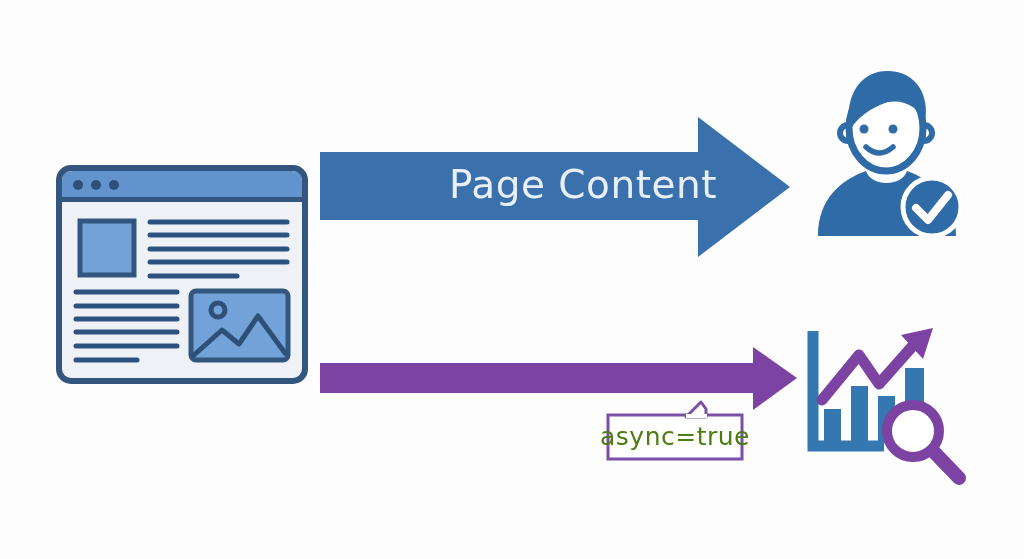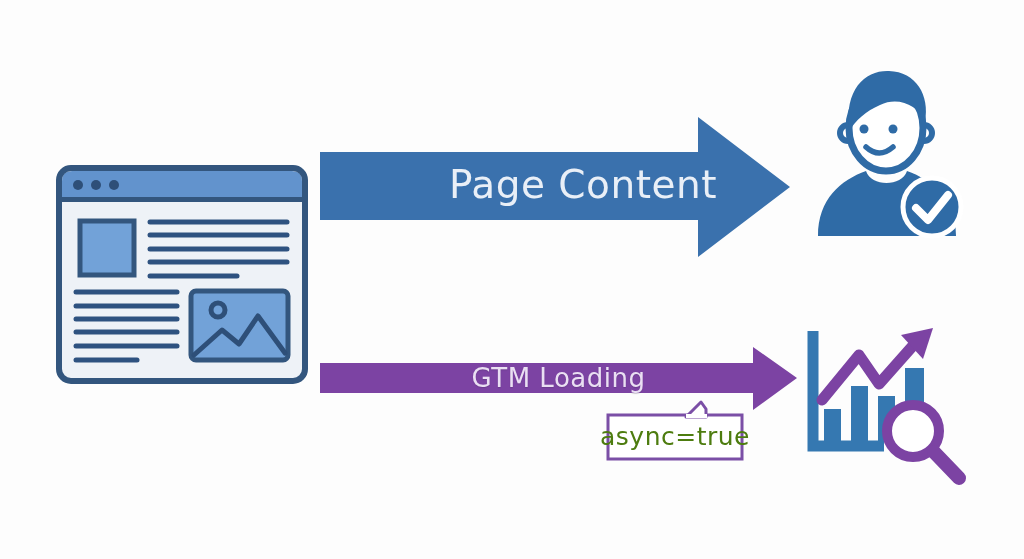--- a/index.html
+++ b/index.html
@@ -123,16 +123,15 @@
 
     <g>
       <rect x="608" y="415" width="134" height="44" fill="#ffffff" stroke="#7b4fa6" stroke-width="3"></rect>
       <path d="M686,417 L701,402 L706,409 L706,417 Z" fill="#ffffff" stroke="#7b4fa6" stroke-width="3" stroke-linejoin="round"></path>
       <rect x="686" y="414" width="21" height="4" fill="#ffffff"></rect>
     </g>
   </svg>
 
   <div class="flow-label label-page-content">Page Content</div>
 
-  <div class="flow-label label-gtm-loading">GTM Loading</div>
 
   <div class="flow-label label-async">async=true</div>
 </div>
 
 </body></html>

